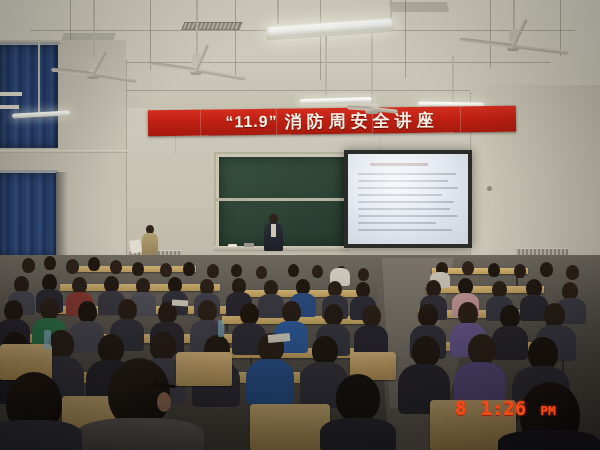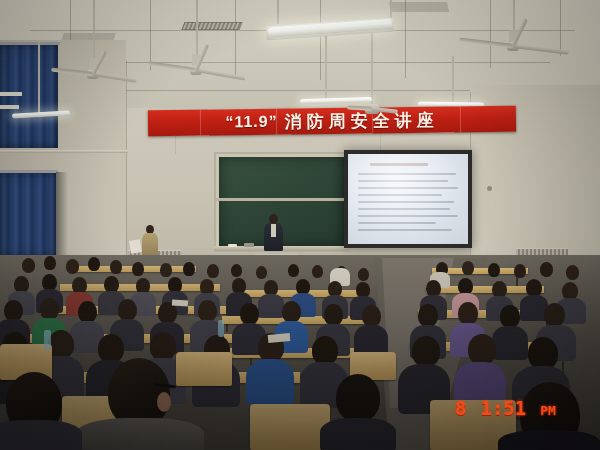--- a/index.html
+++ b/index.html
@@ -453,17 +453,17 @@
   <div class="veil" style="left:172px;top:300px;width:16px;height:6px;background:#d6d1c2;transform:rotate(4deg);"></div>
   <div class="veil" style="left:130px;top:240px;width:11px;height:13px;background:#e2ddd0;transform:rotate(-9deg);"></div>
 
   <div class="veil" style="left:0;top:250px;width:600px;height:200px;
               background:linear-gradient(rgba(0,0,0,0) 0%,rgba(0,0,0,.28) 55%,rgba(0,0,0,.45) 100%);"></div>
   <div class="vignette"></div>
   <div class="grain"></div>
 
   <div class="timestamp">
     <span>8</span>
-    <span>1:51</span>
+    <span>1:26</span>
     <span class="ts-ampm">PM</span>
   </div>
 
 </div>
 
 </body></html>

